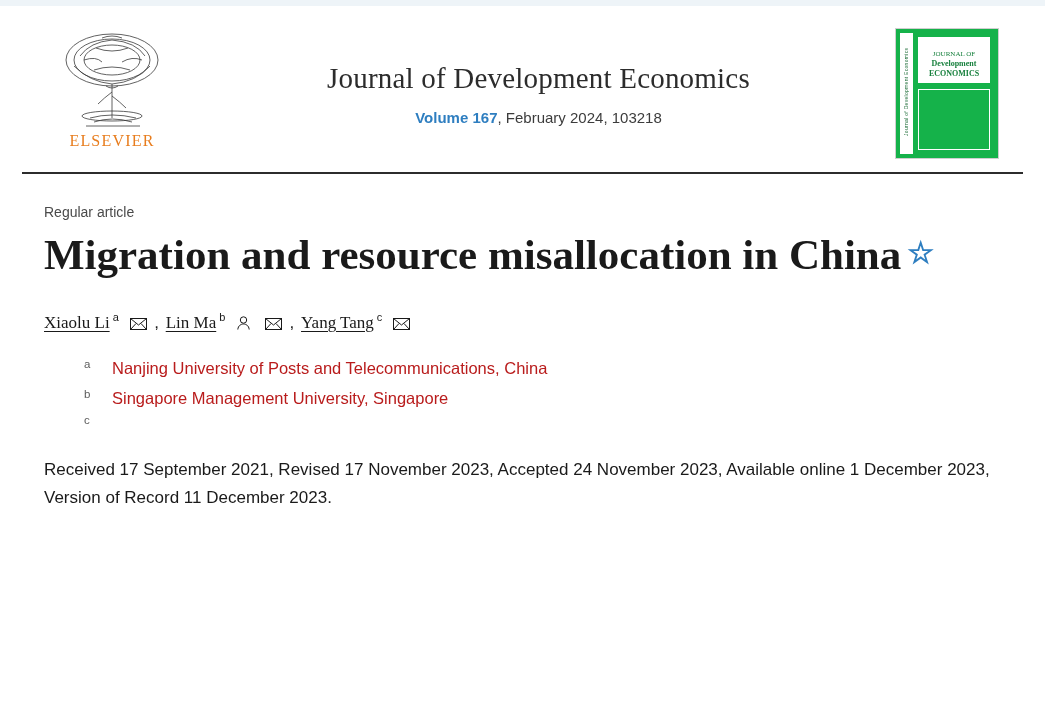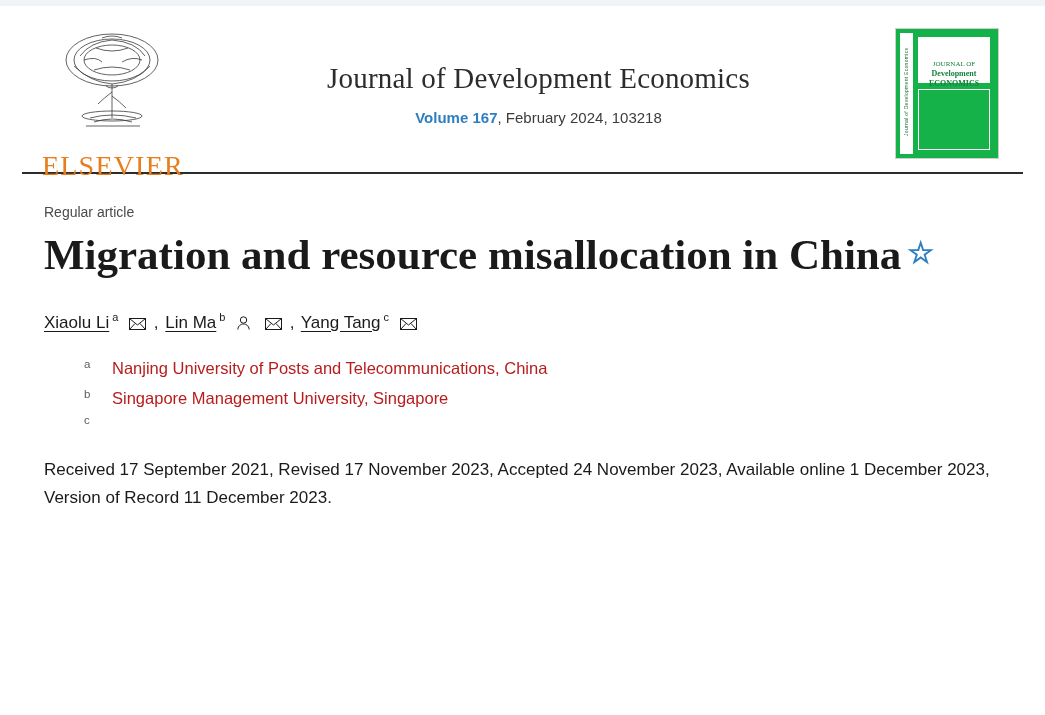--- a/index.html
+++ b/index.html
@@ -43,23 +43,23 @@
   }
   .tree-wrap {
     width: 124px;
     height: 106px;
     margin: 0 auto;
     position: relative;
   }
   .elsevier-word {
     font-family: "Liberation Serif", serif;
     color: #e87d1e;
-    font-size: 28px;
+    font-size: 16px;
     letter-spacing: 1.2px;
-    margin-top: 18px;
+    margin-top: 0;
     font-weight: 400;
   }
   .journal-center {
     flex: 1 1 auto;
     text-align: center;
     padding-top: 42px;
   }
   .journal-title {
     font-family: "Liberation Serif", serif;
     font-size: 29px;
@@ -114,21 +114,21 @@
     left: 22px;
     top: 8px;
     right: 8px;
     height: 46px;
     background: #ffffff;
     color: #17803d;
     font-family: "Liberation Serif", serif;
     font-size: 8px;
     line-height: 10px;
     text-align: center;
-    padding-top: 22px;
+    padding-top: 12px;
     box-sizing: border-box;
     font-weight: 700;
   }
   .cover .panel .small {
     font-size: 7px;
     font-weight: 400;
   }
   .cover .lowerbox {
     position: absolute;
     left: 22px;
@@ -171,20 +171,21 @@
   .authors {
     margin-top: 28px;
     font-size: 17px;
     color: #1a1a1a;
     line-height: 1.6;
   }
   .author-name {
     text-decoration: underline;
     text-underline-offset: 3px;
     cursor: pointer;
+    font-family: Liberation Serif, serif;
   }
   .sup {
     font-size: 11px;
     vertical-align: super;
     color: #1a1a1a;
     margin-left: 3px;
   }
   .ico {
     display: inline-block;
     margin: 0 3px 0 6px;

